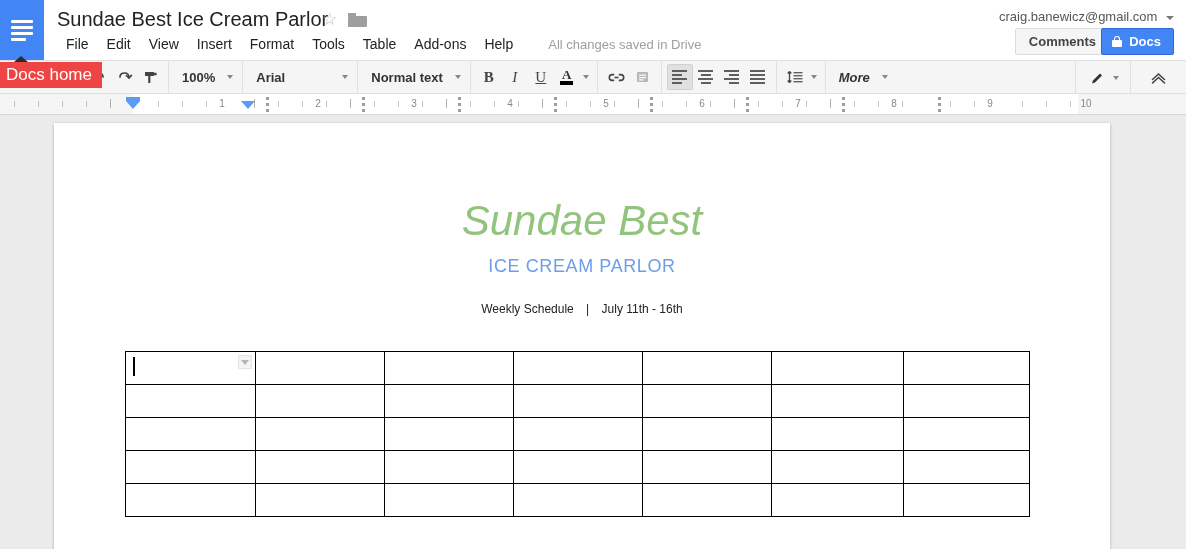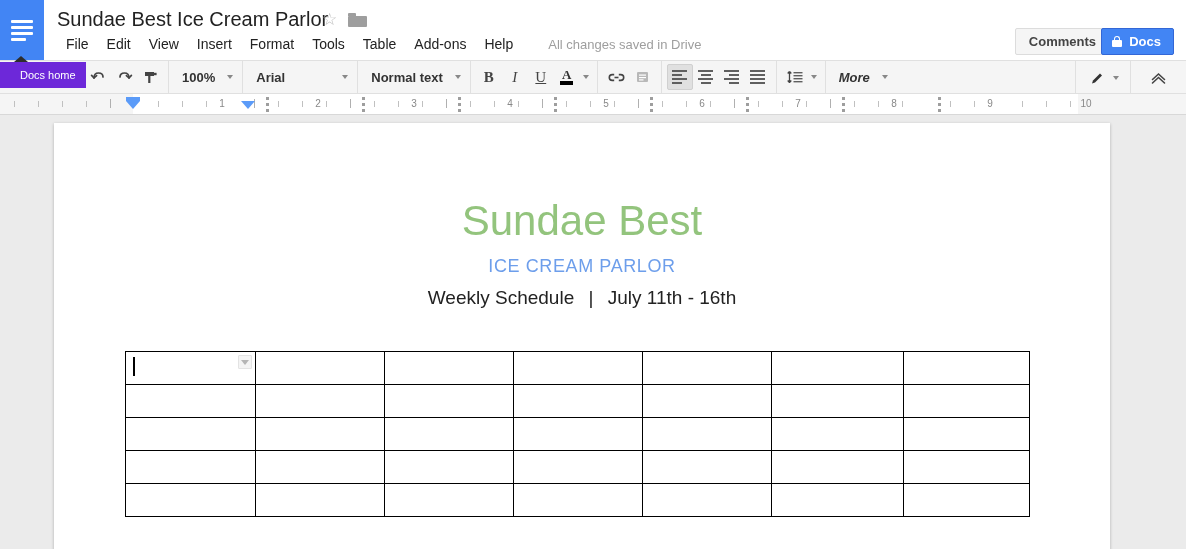--- a/index.html
+++ b/index.html
@@ -36,24 +36,24 @@
     border-radius: 1px;
   }
   .hamburger span:nth-child(1) { width: 22px; }
   .hamburger span:nth-child(2) { width: 22px; }
   .hamburger span:nth-child(3) { width: 22px; }
   .hamburger span:nth-child(4) { width: 15px; margin-bottom: 0; }
 
   .tooltip {
     position: absolute;
     left: 0; top: 62px;
-    background: #6d28d9;
+    background: #ef4444;
     color: #ffffff;
-    font-size: 11px;
-    padding: 6px 10px 7px 20px;
+    font-size: 17px;
+    padding: 6px 10px 7px 6px;
     height: 26px;
     line-height: 14px;
     white-space: nowrap;
     z-index: 40;
   }
   .tooltip:before {
     content: "";
     position: absolute;
     left: 14px; top: -6px;
     border-left: 7px solid transparent;
@@ -361,32 +361,33 @@
     background: #ffffff;
     box-shadow: 0 1px 3px rgba(0,0,0,0.25);
   }
   .doc-h1 {
     text-align: center;
     margin-top: 74px;
     font-size: 42px;
     color: #93c47d;
     line-height: 48px;
     letter-spacing: 0px;
+    font-style: italic;
   }
   .doc-h2 {
     text-align: center;
     margin-top: 11px;
     font-size: 18px;
     color: #6d9eeb;
     letter-spacing: 0.6px;
   }
   .doc-sub {
     text-align: center;
-    margin-top: 10px;
-    font-size: 19px;
+    margin-top: 25px;
+    font-size: 12px;
     color: #222222;
   }
   .doc-sub .divider { margin: 0 9px; }
 
   .tbl-wrap {
     position: absolute;
     left: 71px; top: 228px;
   }
   table.sched {
     border-collapse: collapse;
@@ -453,20 +454,24 @@
     <div class="mitem">View</div>
     <div class="mitem">Insert</div>
     <div class="mitem">Format</div>
     <div class="mitem">Tools</div>
     <div class="mitem">Table</div>
     <div class="mitem">Add-ons</div>
     <div class="mitem">Help</div>
     <div class="saved-status">All changes saved in Drive</div>
   </div>
 
+  <div class="account">
+    <span>craig.banewicz@gmail.com</span>
+    <span class="caret"></span>
+  </div>
 
   <div class="btn-comments">Comments</div>
 
   <div class="btn-share">
     <span class="lock-icon">
       <span class="shackle"></span>
         <span class="body"></span>
     </span>
     <span>Docs</span>
   </div>

